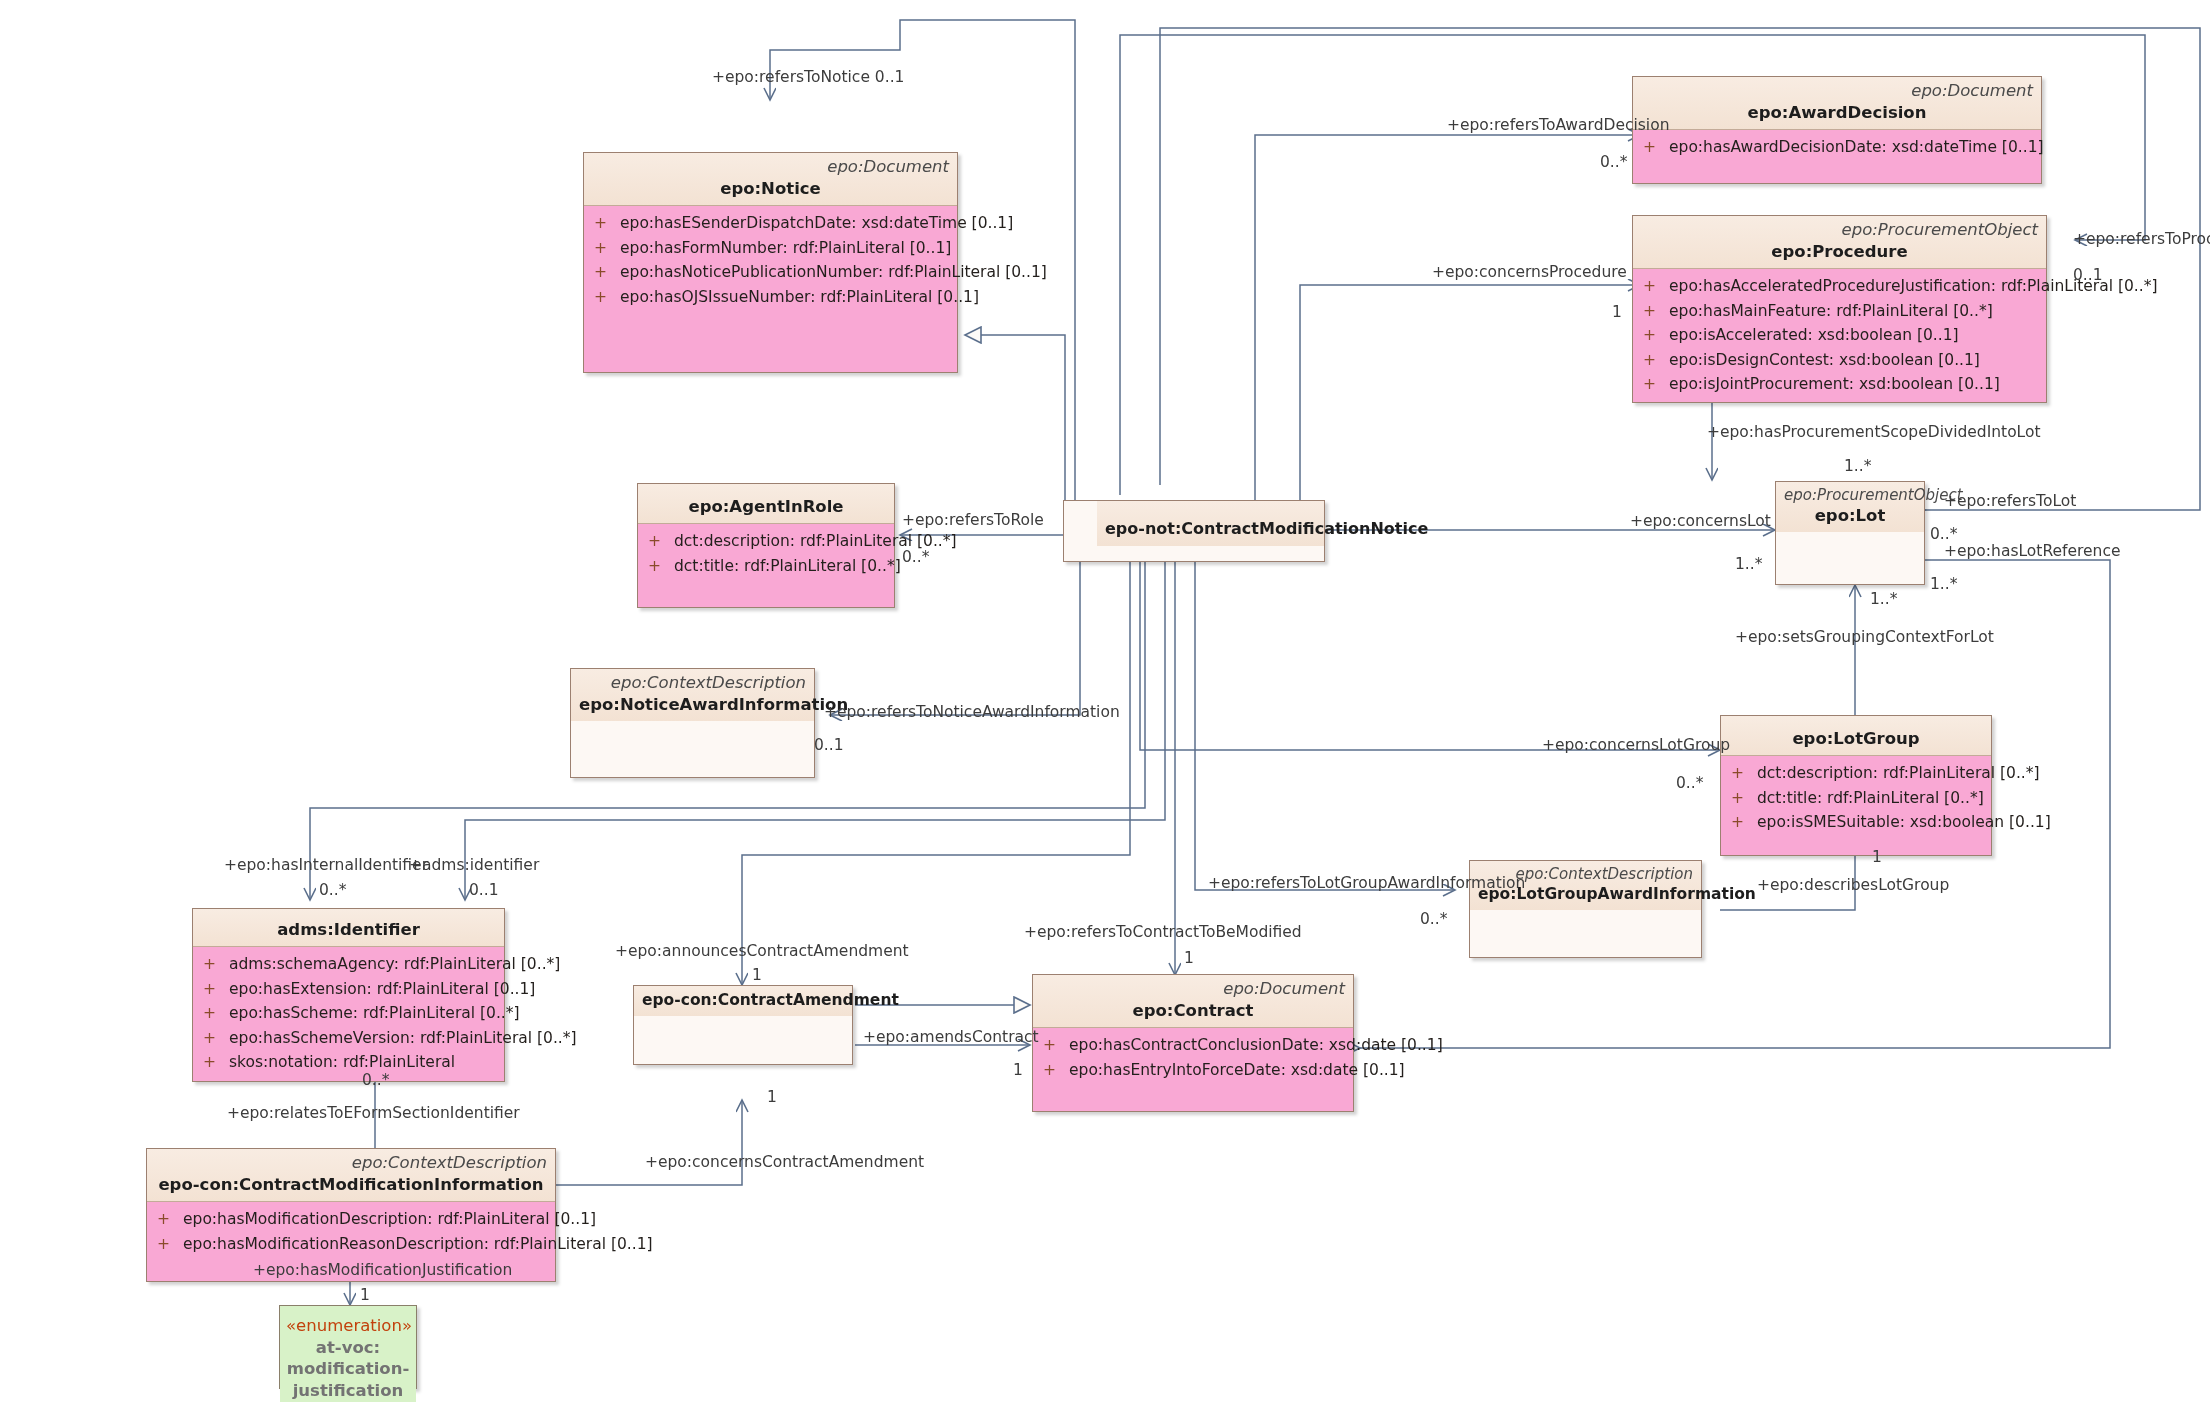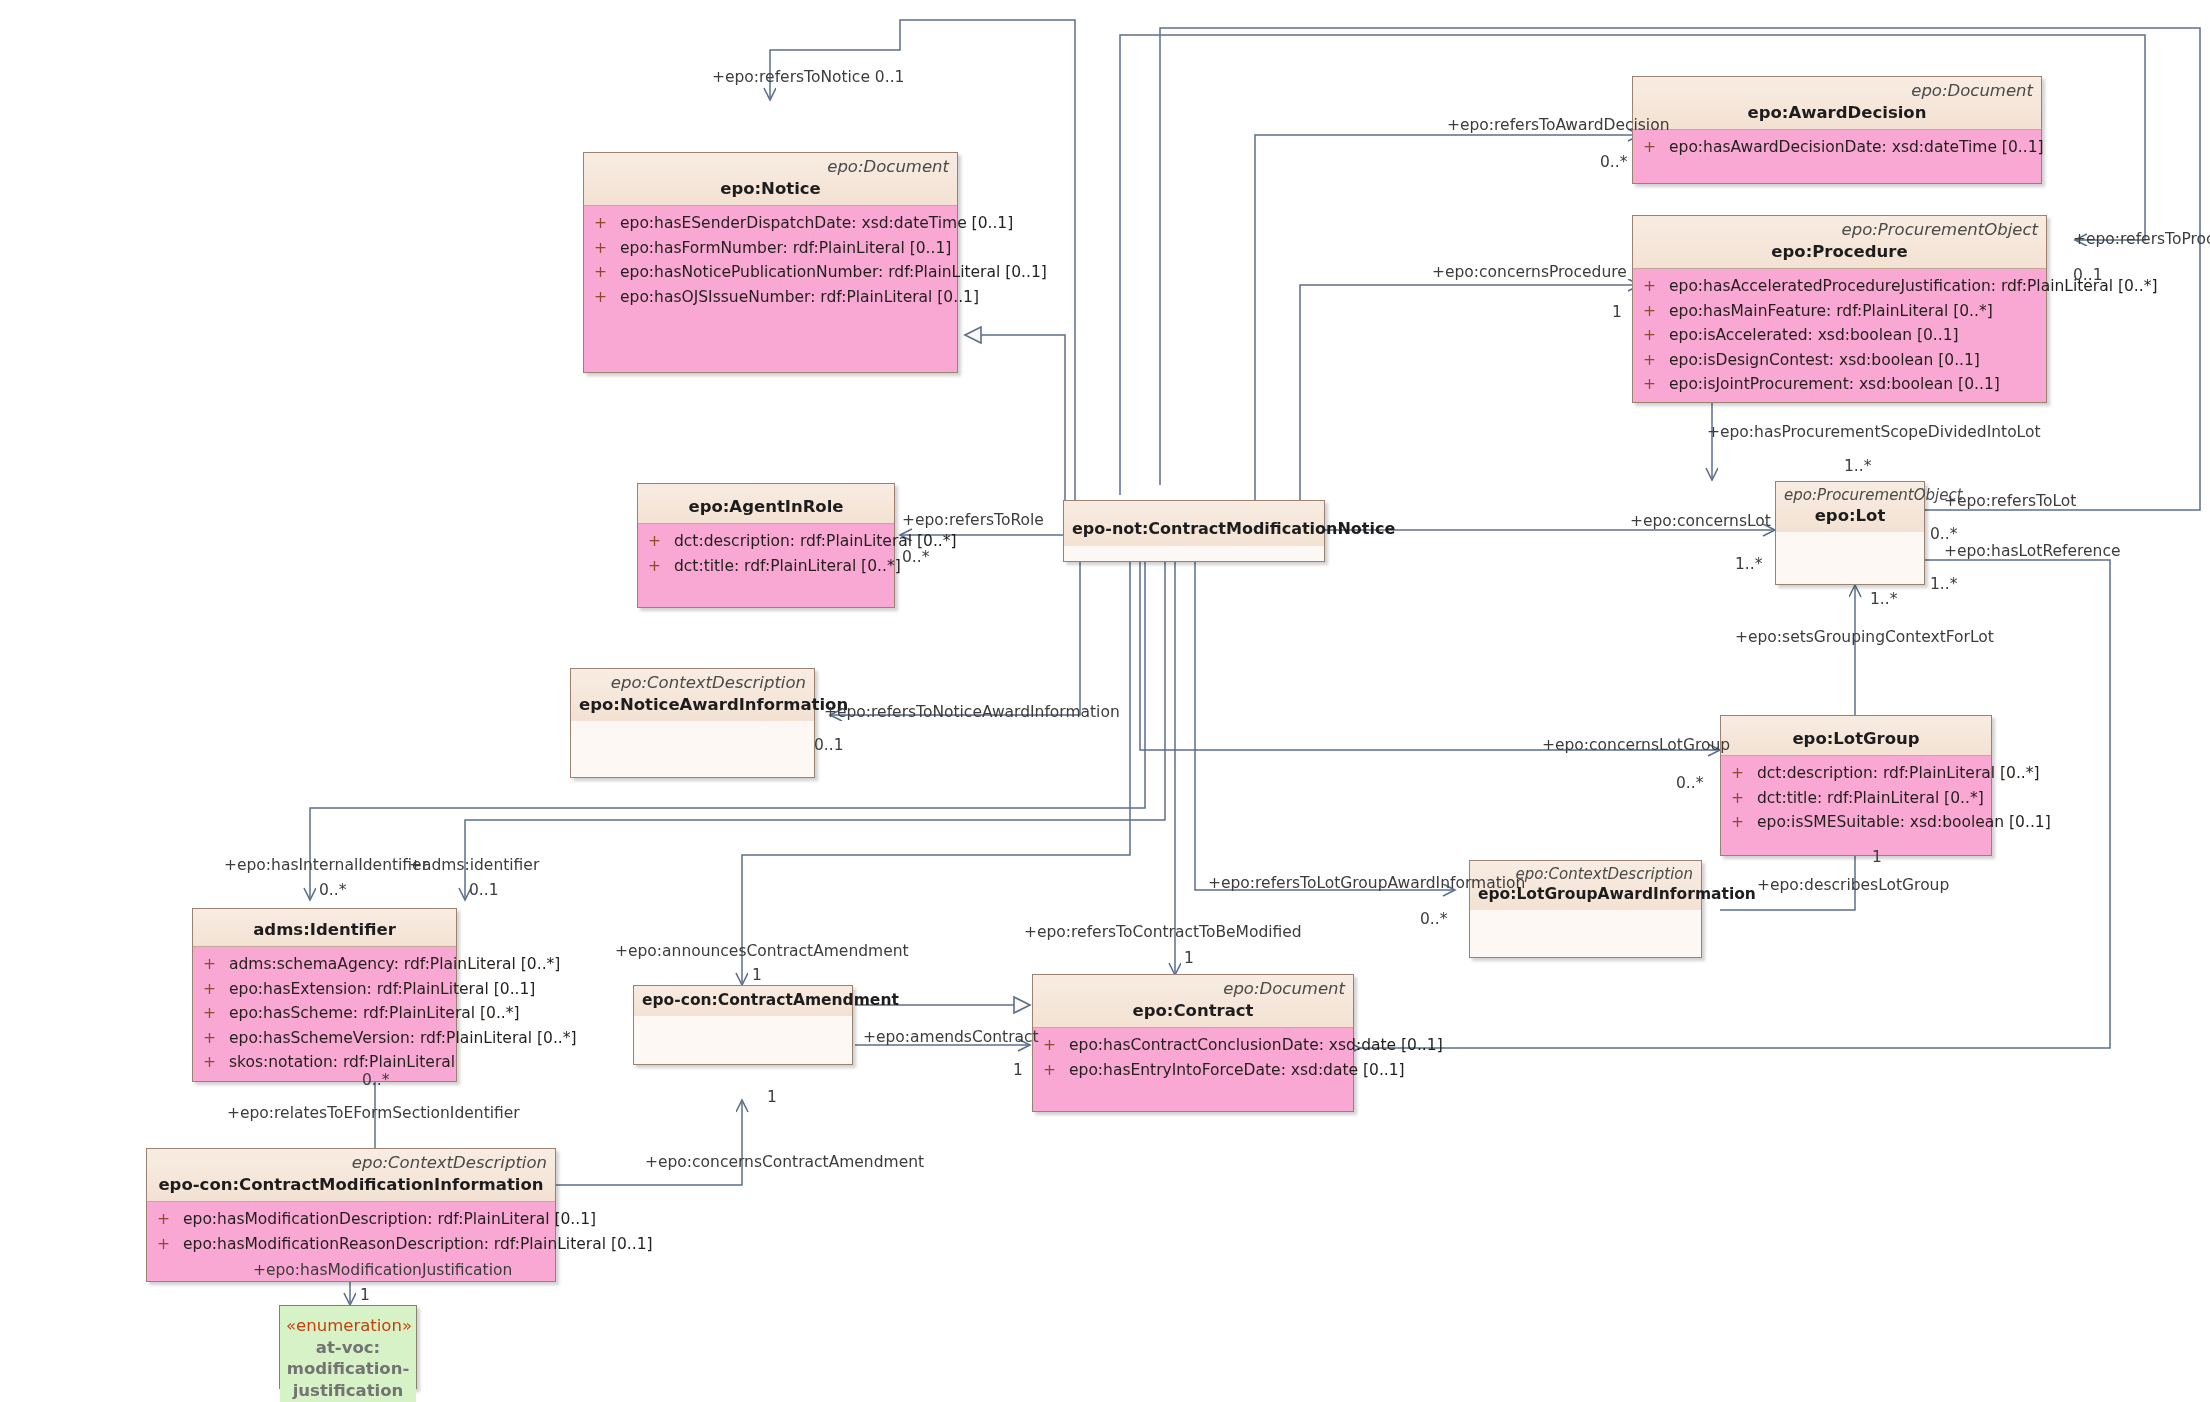--- a/index.html
+++ b/index.html
@@ -225,21 +225,21 @@
   <div class="uml" style="left:637px; top:483px; width:258px;">
     <div class="hdr" style="padding-top:12px;">
       <span class="cname">epo:AgentInRole</span>
     </div>
     <div class="attrs" style="min-height:72px;">
       <span class="attr"><span class="plus">+</span><span>dct:description: rdf:PlainLiteral [0..*]</span></span>
       <span class="attr"><span class="plus">+</span><span>dct:title: rdf:PlainLiteral [0..*]</span></span>
     </div>
   </div>
 
-  <div class="uml" style="left:1063px; top:500px; width:262px; height:62px;">
+  <div class="uml" style="left:1063px; top:500px; width:262px; height:62px;padding-left:33px;">
     <div class="hdr" style="padding-top:18px;">
       <span class="cname" style="font-size:16px;">epo-not:ContractModificationNotice</span>
     </div>
   </div>
 
   <div class="uml" style="left:1775px; top:481px; width:150px; height:104px;">
     <div class="hdr">
       <span class="stereo" style="font-size:15px;">epo:ProcurementObject</span>
       <span class="cname">epo:Lot</span>
     </div>
@@ -263,21 +263,21 @@
     </div>
   </div>
 
   <div class="uml" style="left:1469px; top:860px; width:233px; height:98px;">
     <div class="hdr">
       <span class="stereo" style="font-size:15px;">epo:ContextDescription</span>
       <span class="cname" style="font-size:15.5px;">epo:LotGroupAwardInformation</span>
     </div>
   </div>
 
-  <div class="uml" style="left:192px; top:908px; width:265px;">
+  <div class="uml" style="left:192px; top:908px; width:313px;">
     <div class="hdr" style="padding-top:10px;">
       <span class="cname">adms:Identifier</span>
     </div>
     <div class="attrs">
       <span class="attr"><span class="plus">+</span><span>adms:schemaAgency: rdf:PlainLiteral [0..*]</span></span>
       <span class="attr"><span class="plus">+</span><span>epo:hasExtension: rdf:PlainLiteral [0..1]</span></span>
       <span class="attr"><span class="plus">+</span><span>epo:hasScheme: rdf:PlainLiteral [0..*]</span></span>
       <span class="attr"><span class="plus">+</span><span>epo:hasSchemeVersion: rdf:PlainLiteral [0..*]</span></span>
       <span class="attr"><span class="plus">+</span><span>skos:notation: rdf:PlainLiteral</span></span>
     </div>

